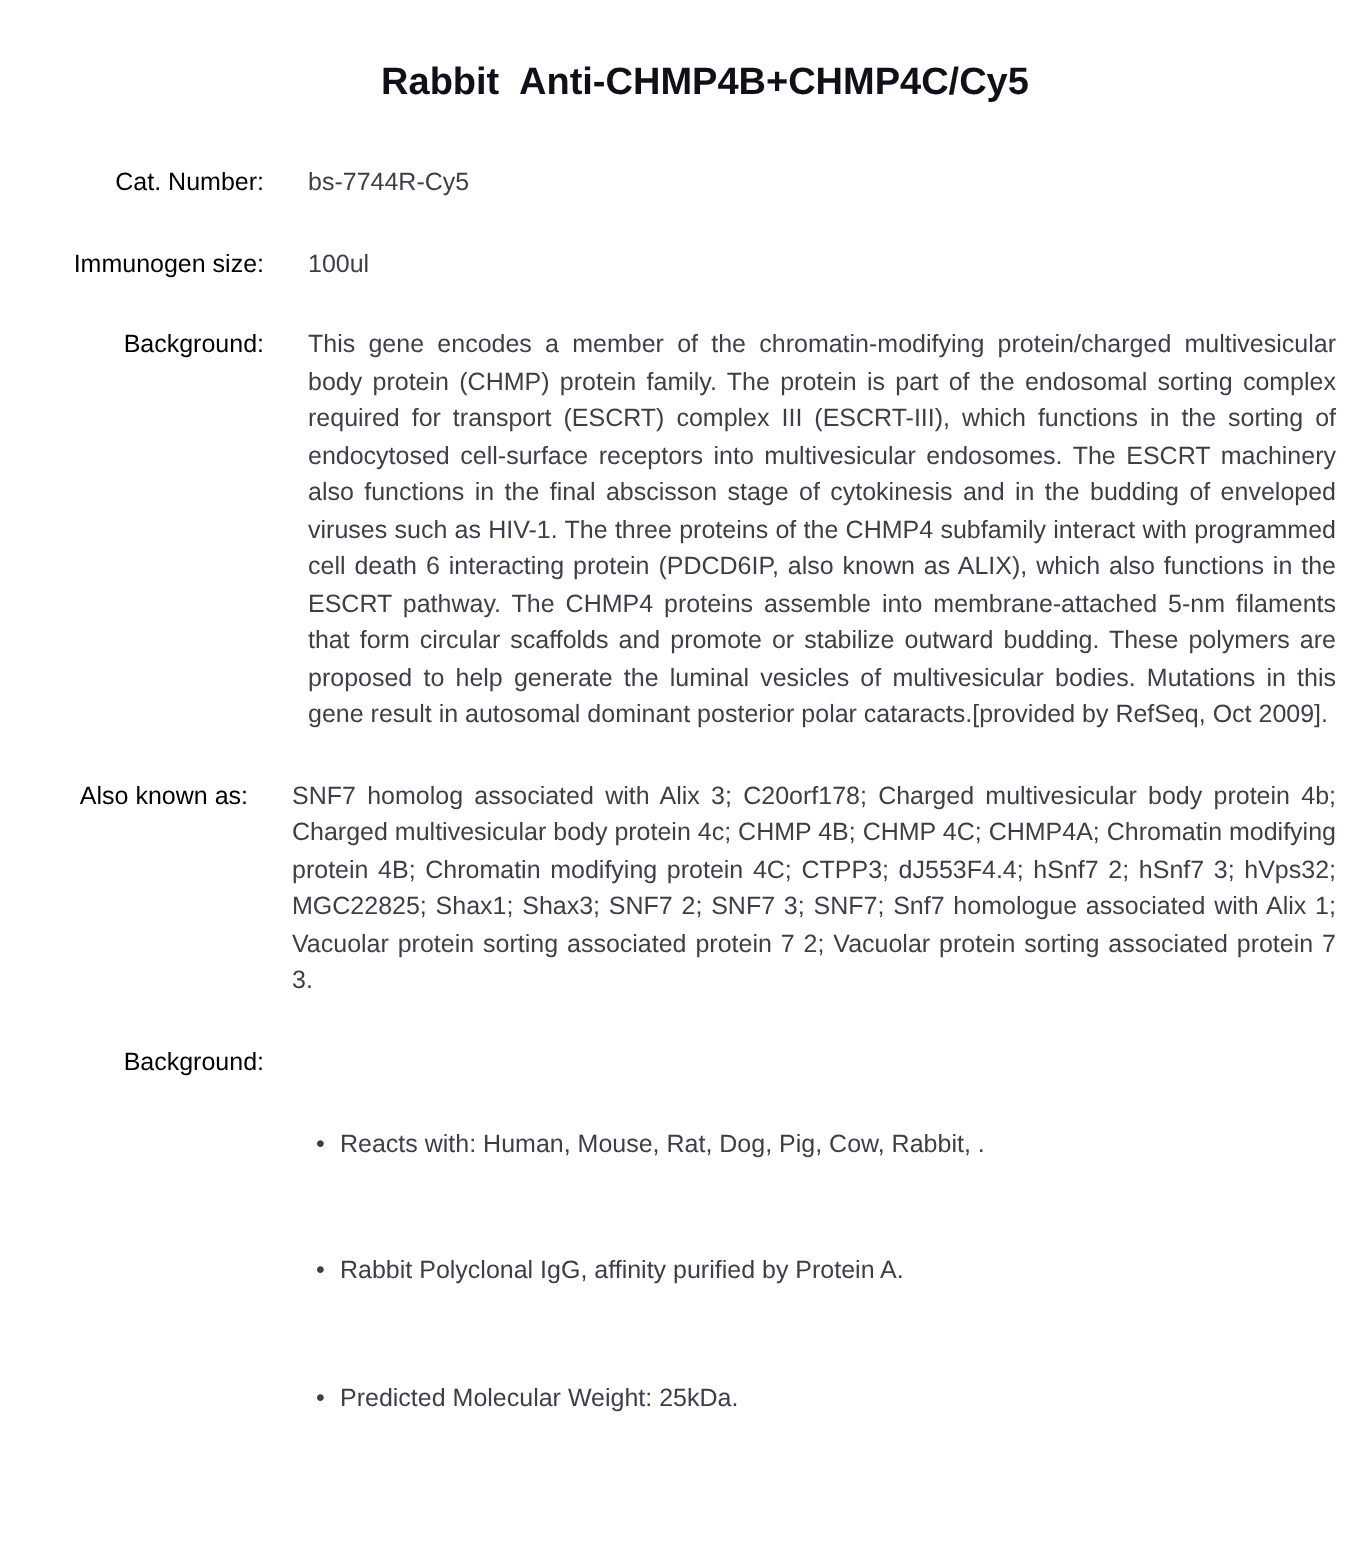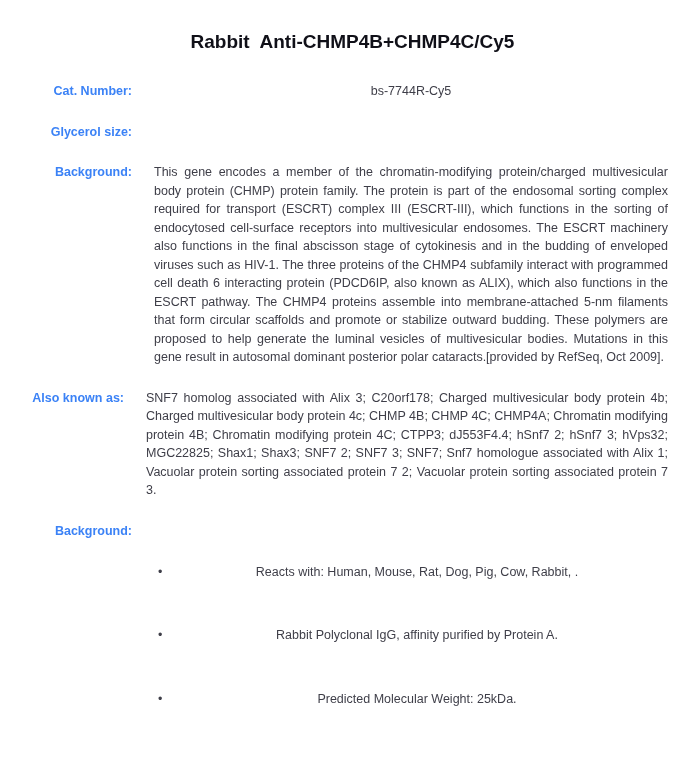--- a/index.html
+++ b/index.html
@@ -25,29 +25,28 @@
     color: #101018;
     margin-bottom: 25px;
     white-space: pre-wrap;
   }
   .row { display: flex; margin-bottom: 14px; }
   .label {
     width: 112px;
     padding-right: 14px;
     flex: 0 0 auto;
     text-align: right;
-    font-weight: bold;
-    color: #3b82f6;
+    font-weight: normal;
+    color: #000000;
   }
   .label-wrap { width: 94px; padding-left: 10px; }
   .value {
     flex: 1 1 auto;
     margin-right: 21px;
     white-space: pre-wrap;
-    text-align: center;
   }
   .value.justified { text-align: justify; white-space: normal; }
   ul.bullets { list-style: none; }
   ul.bullets li { position: relative; padding-left: 12px; }
   ul.bullets li::before {
     content: "\2022";
     position: absolute;
     left: 0;
     top: 0;
     color: #3e3e48;
@@ -67,21 +66,22 @@
 <div class="page">
 
   <h1 class="title">Rabbit  Anti-CHMP4B+CHMP4C/Cy5</h1>
 
   <div class="row">
     <div class="label">Cat. Number:</div>
     <div class="value">bs-7744R-Cy5</div>
   </div>
 
   <div class="row">
-    <div class="label">Glycerol size:</div>
+    <div class="label">Immunogen size:</div>
+    <div class="value">100ul</div>
   </div>
 
 
   <div class="row">
     <div class="label">Background:</div>
     <div class="value justified">This gene encodes a member of the chromatin-modifying protein/charged multivesicular body protein (CHMP) protein family. The protein is part of the endosomal sorting complex required for transport (ESCRT) complex III (ESCRT-III), which functions in the sorting of endocytosed cell-surface receptors into multivesicular endosomes. The ESCRT machinery also functions in the final abscisson stage of cytokinesis and in the budding of enveloped viruses such as HIV-1. The three proteins of the CHMP4 subfamily interact with programmed cell death 6 interacting protein (PDCD6IP, also known as ALIX), which also functions in the ESCRT pathway. The CHMP4 proteins assemble into membrane-attached 5-nm filaments that form circular scaffolds and promote or stabilize outward budding. These polymers are proposed to help generate the luminal vesicles of multivesicular bodies. Mutations in this gene result in autosomal dominant posterior polar cataracts.[provided by RefSeq, Oct 2009].</div>
   </div>
 
   <div class="row">
     <div class="label label-wrap">Also known as:</div>

